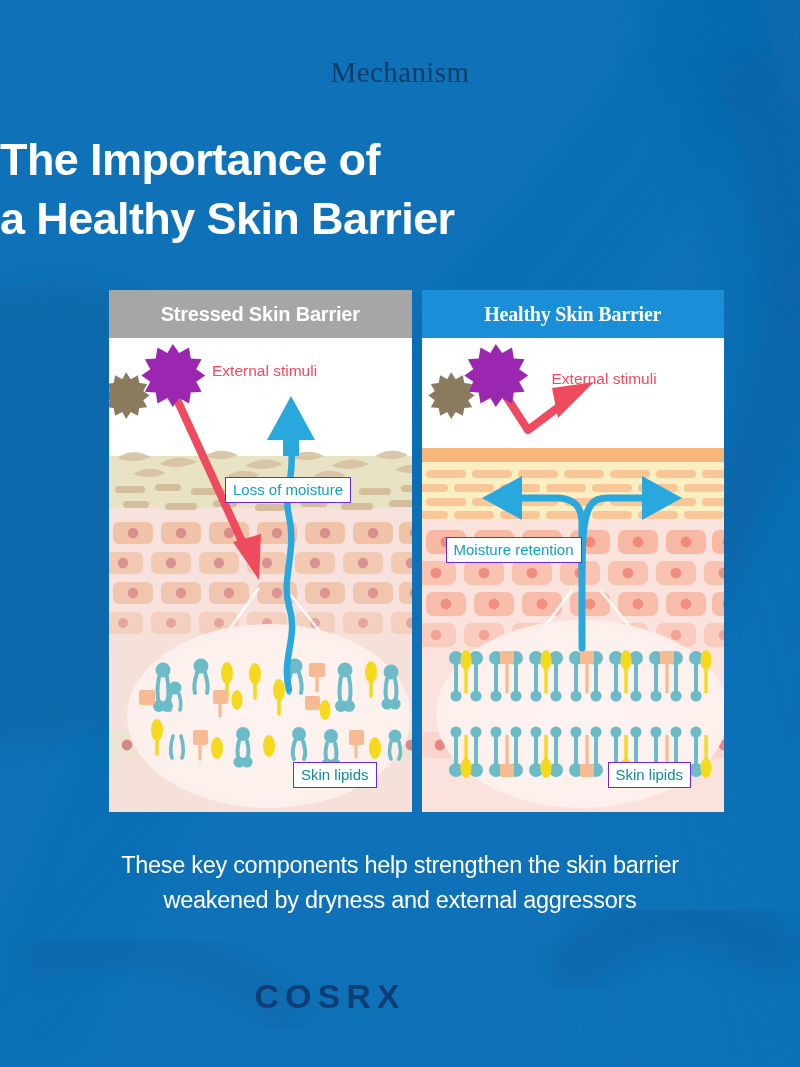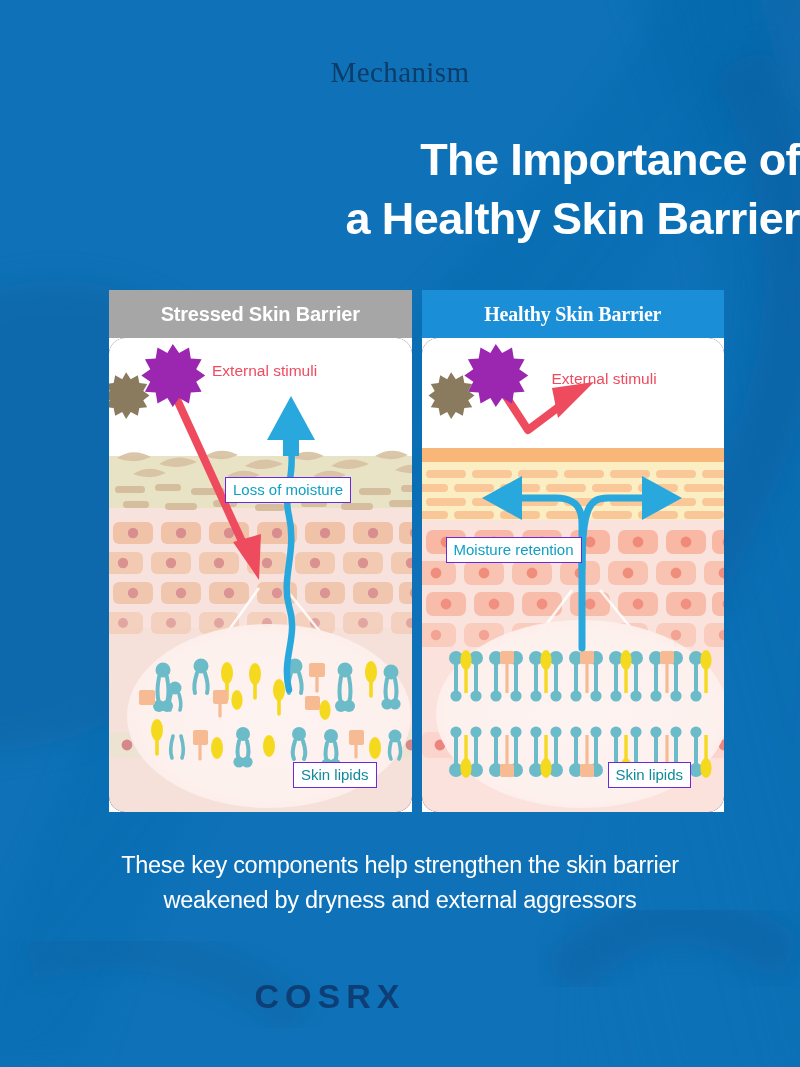--- a/index.html
+++ b/index.html
@@ -19,21 +19,21 @@
 
   
   .eyebrow {
     position: absolute; top: 56px; left: 0; width: 800px;
     text-align: center;
     font-family: "Liberation Serif", serif;
     font-size: 29px; color: #0d3c68; letter-spacing: .4px;
   }
   .headline {
     position: absolute; top: 130px; left: 0; width: 800px;
-    text-align: right; color: #ffffff;
+    text-align: left; color: #ffffff;
     font-size: 45px; font-weight: bold; line-height: 1.32;
     letter-spacing: -0.6px;
   }
   .headline span { display: block; }
 
   
   .panels {
     position: absolute; top: 290px; left: 76px;
     width: 648px; height: 522px;
     display: flex; gap: 10px; padding-left: 33px;
@@ -44,21 +44,21 @@
     display: flex; flex-direction: column;
   }
   .panel-head {
     height: 48px; flex: 0 0 48px;
     display: flex; align-items: center; justify-content: center;
     color: #fff; font-size: 20px; font-weight: bold;
     letter-spacing: -0.2px;
   }
   .panel-head.stressed { background: #a6a6a6; }
   .panel-head.healthy  { background: #1a8fd8; font-family: Liberation Serif, serif; }
-  .panel-body { position: relative; flex: 1 1 auto; background: #0f172a; overflow: hidden; border-radius: 16px; }
+  .panel-body { position: relative; flex: 1 1 auto; background: #0f172a; overflow: hidden; }
   .panel-art { position: absolute; inset: 0; width: 319px; height: 474px; }
 
   
   .lbl {
     position: absolute; white-space: nowrap;
     font-size: 14px; font-weight: normal;
   }
   .lbl-stimuli { color: #ef4b5e; font-size: 15.5px; }
   .lbl-box {
     background: #fff; border: 1px solid #6d28d9;

